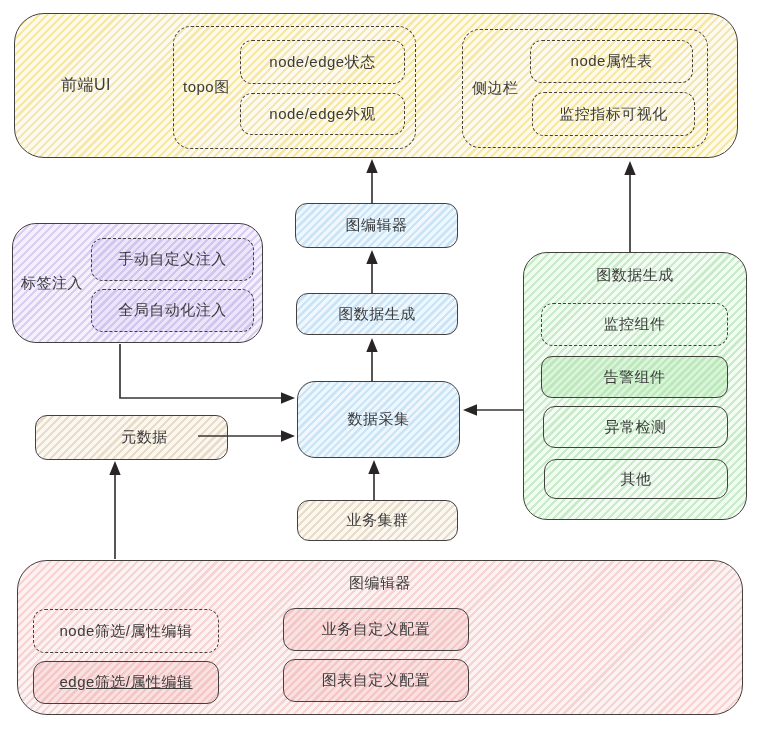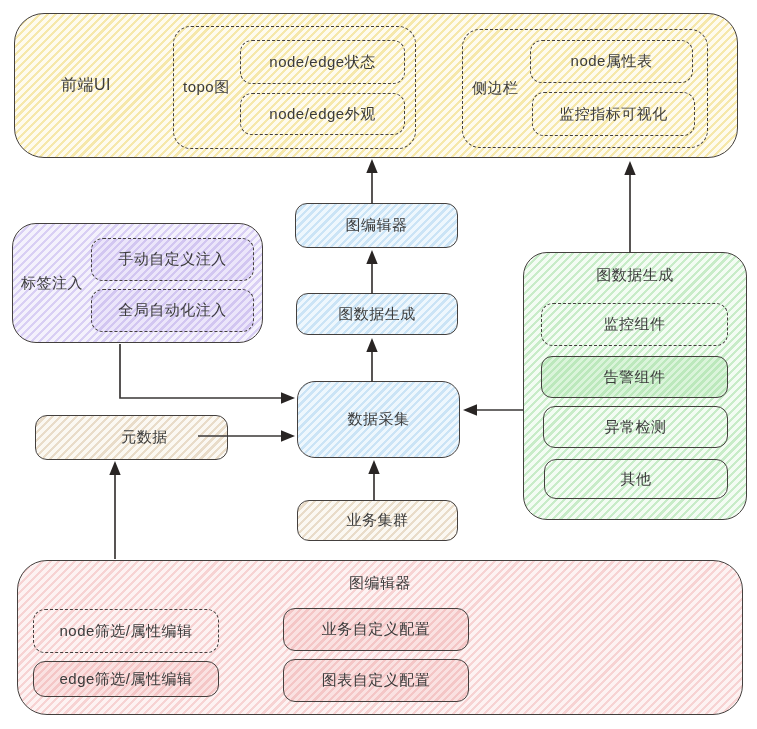--- a/index.html
+++ b/index.html
@@ -70,21 +70,21 @@
     <span class="top-label" style="top:13px;">图数据生成</span>
     <div class="box dashed r-sm" style="left:17px;top:50px;width:187px;height:43px;">监控组件</div>
     <div class="box h-green2 r-sm" style="left:17px;top:103px;width:187px;height:42px;">告警组件</div>
     <div class="box r-sm" style="left:19px;top:153px;width:185px;height:42px;">异常检测</div>
     <div class="box r-sm" style="left:20px;top:206px;width:184px;height:40px;">其他</div>
   </div>
 
   <div class="box h-pink r-xl" style="left:17px;top:560px;width:726px;height:155px;">
     <span class="top-label" style="top:13px;">图编辑器</span>
     <div class="box dashed r-sm" style="left:15px;top:48px;width:186px;height:44px;">node筛选/属性编辑</div>
-    <div class="box h-pink2 r-sm" style="left:15px;top:100px;width:186px;height:36px;">edge筛选/属性编辑</div>
+    <div class="box h-pink2 r-sm" style="left:15px;top:100px;width:186px;height:43px;text-decoration:underline;">edge筛选/属性编辑</div>
     <div class="box h-pink2 r-sm" style="left:265px;top:47px;width:186px;height:43px;">业务自定义配置</div>
     <div class="box h-pink2 r-sm" style="left:265px;top:98px;width:186px;height:43px;">图表自定义配置</div>
   </div>
 
   <svg id="arrows" width="757" height="729" viewBox="0 0 757 729">
     <g stroke="#3a3736" stroke-width="1.7" fill="none">
 
       <path d="M372,204 L372,170"></path>
 
       <path d="M372,294 L372,262"></path>

